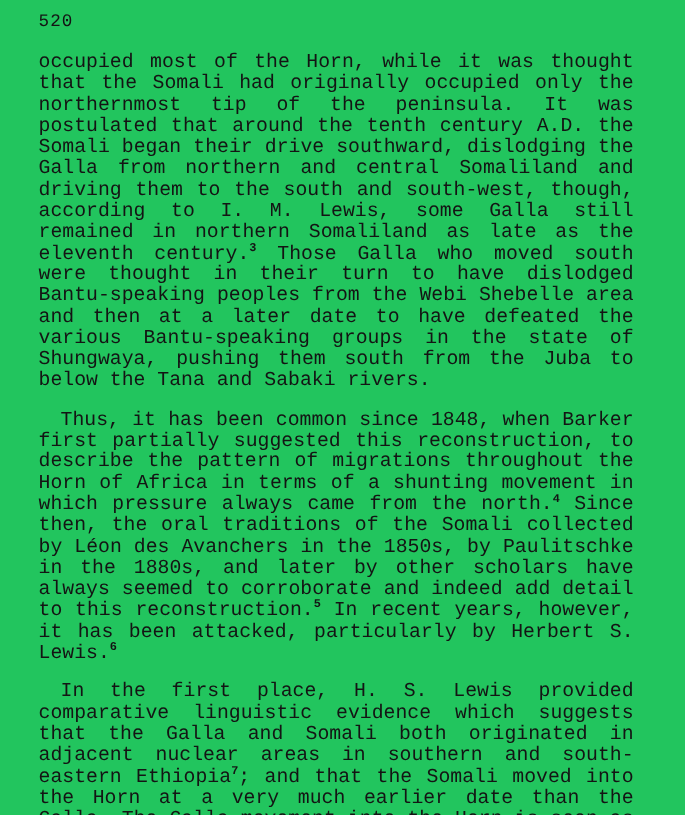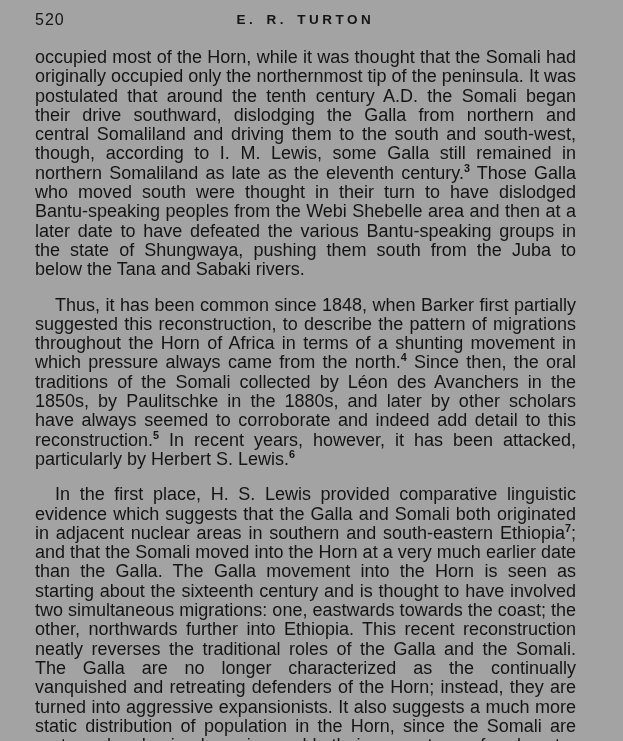--- a/index.html
+++ b/index.html
@@ -5,23 +5,23 @@
   html, body {
     margin: 0;
     padding: 0;
     background: #ffffff;
   }
   .page {
     position: relative;
     width: 623px;
     height: 741px;
     box-sizing: border-box;
-    background: #a3a3a3;
+    background: #22c55e;
     color: #141414;
-    font-family: Liberation Sans, sans-serif;
+    font-family: Liberation Mono, monospace;
     padding: 11px 47px 0 35px;
     overflow: hidden;
   }
   .running-header {
     position: relative;
     height: 20px;
     margin-bottom: 17px;
   }
   .page-number {
     position: absolute;
@@ -61,20 +61,19 @@
     font-weight: bold;
     letter-spacing: 0;
   }
 </style>
 </head>
 <body>
 
 <div class="page">
   <header class="running-header">
     <span class="page-number">520</span>
-    <span class="running-head">E. R. TURTON</span>
   </header>
   <main class="body-text">
       <p class="para">occupied most of the Horn, while it was thought that the Somali had originally occupied only the northernmost tip of the peninsula. It was postulated that around the tenth century A.D. the Somali began their drive southward, dislodging the Galla from northern and central Somaliland and driving them to the south and south-west, though, according to I. M. Lewis, some Galla still remained in northern Somaliland as late as the eleventh century.<sup>3</sup> Those Galla who moved south were thought in their turn to have dislodged Bantu-speaking peoples from the Webi Shebelle area and then at a later date to have defeated the various Bantu-speaking groups in the state of Shungwaya, pushing them south from the Juba to below the Tana and Sabaki rivers.</p>
       <p class="para indent">Thus, it has been common since 1848, when Barker first partially suggested this reconstruction, to describe the pattern of migrations throughout the Horn of Africa in terms of a shunting movement in which pressure always came from the north.<sup>4</sup> Since then, the oral traditions of the Somali collected by Léon des Avanchers in the 1850s, by Paulitschke in the 1880s, and later by other scholars have always seemed to corroborate and indeed add detail to this reconstruction.<sup>5</sup> In recent years, however, it has been attacked, particularly by Herbert S. Lewis.<sup>6</sup></p>
       <p class="para indent">In the first place, H. S. Lewis provided comparative linguistic evidence which suggests that the Galla and Somali both originated in adjacent nuclear areas in southern and south-eastern Ethiopia<sup>7</sup>; and that the Somali moved into the Horn at a very much earlier date than the Galla. The Galla movement into the Horn is seen as starting about the sixteenth century and is thought to have involved two simultaneous migrations: one, eastwards towards the coast; the other, northwards further into Ethiopia. This recent reconstruction neatly reverses the traditional roles of the Galla and the Somali. The Galla are no longer characterized as the continually vanquished and retreating defenders of the Horn; instead, they are turned into aggressive expansionists. It also suggests a much more static distribution of population in the Horn, since the Somali are portrayed as having been in roughly their present area for almost a thousand years and the great clashes between the Galla and the Somali, as well as the former’s movement into and out of the Horn are relegated to the last three hundred years or so.</p>
     </main>
 </div>
 
 </body></html>

